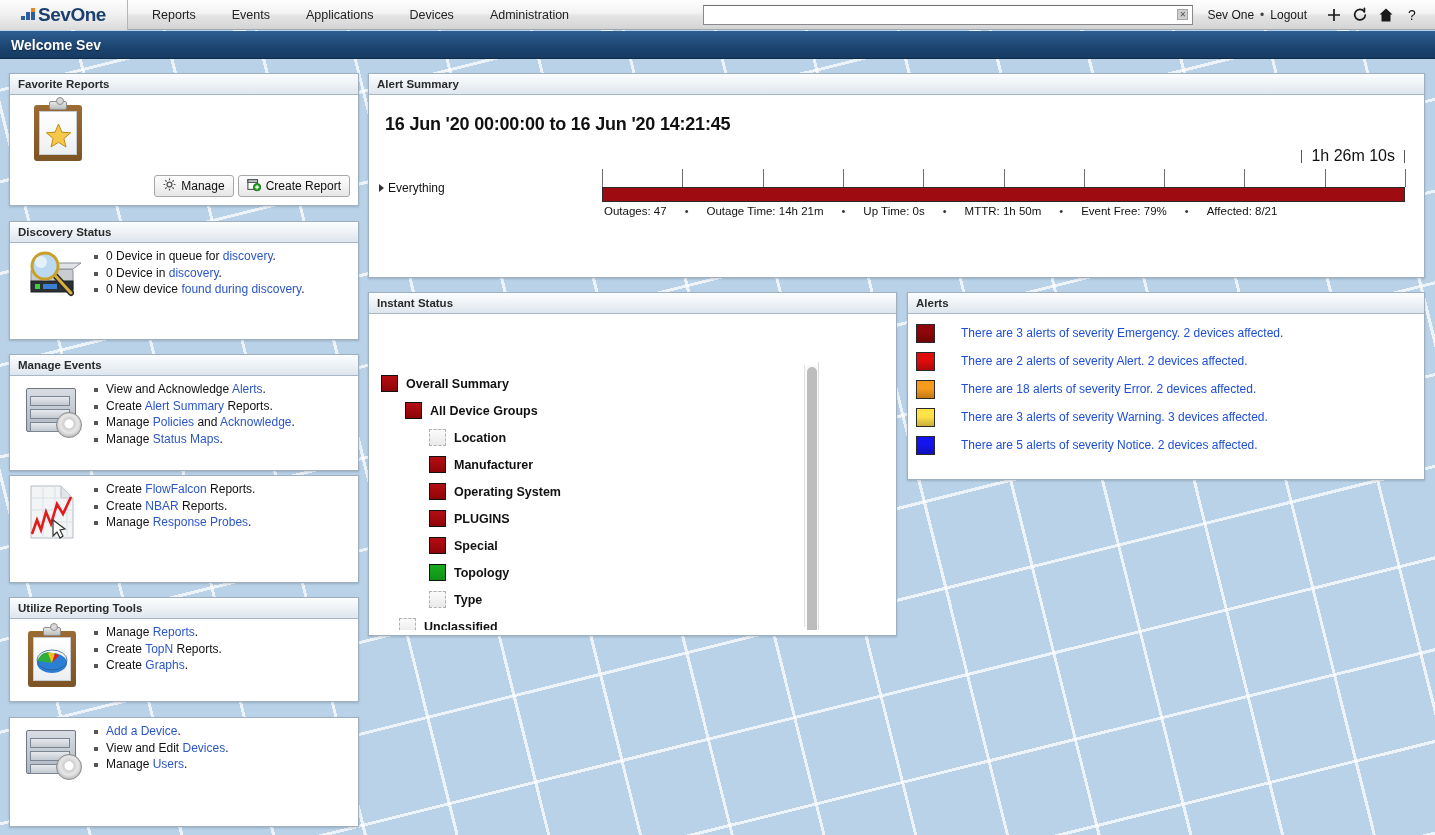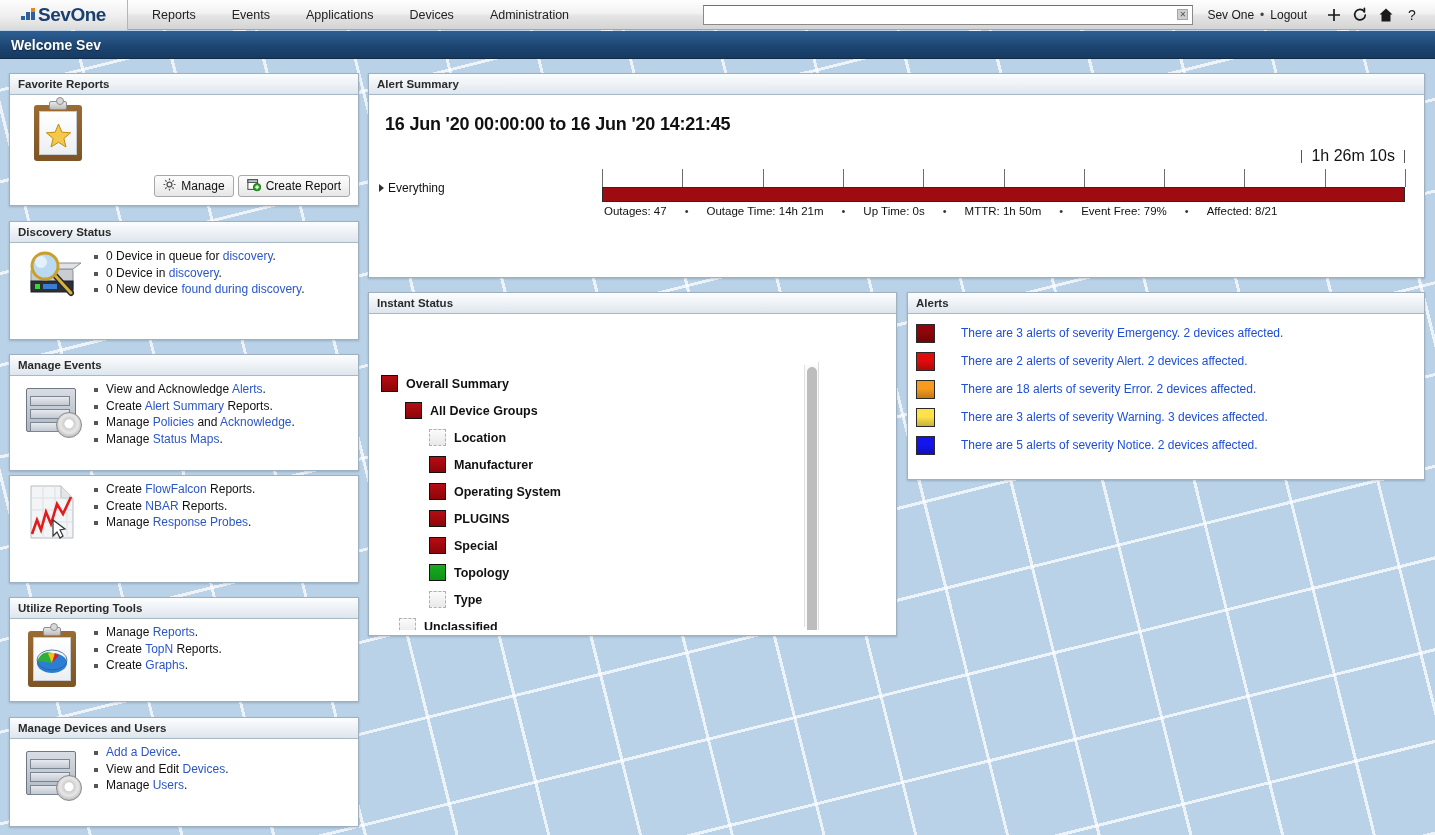--- a/index.html
+++ b/index.html
@@ -419,21 +419,20 @@
     </div>
     <ul class="info-list">
       <li><span>Manage </span><a class="lnk">Reports</a><span>.</span></li>
       <li><span>Create </span><a class="lnk">TopN</a><span> Reports.</span></li>
       <li><span>Create </span><a class="lnk">Graphs</a><span>.</span></li>
     </ul>
   </div>
 </div>
 
 <div class="panel" id="p-devices">
-  <div class="panel-hd">Manage Devices and Users</div>
   <div class="info-row">
     <div class="info-icon">
       <div class="server">
         <div class="srv-body"></div>
         <div class="srv-slot" style="top:12px;"></div>
         <div class="srv-slot" style="top:25px;"></div>
         <div class="srv-slot" style="top:38px;"></div>
         <div class="gear-big"></div>
       </div>
     </div>

